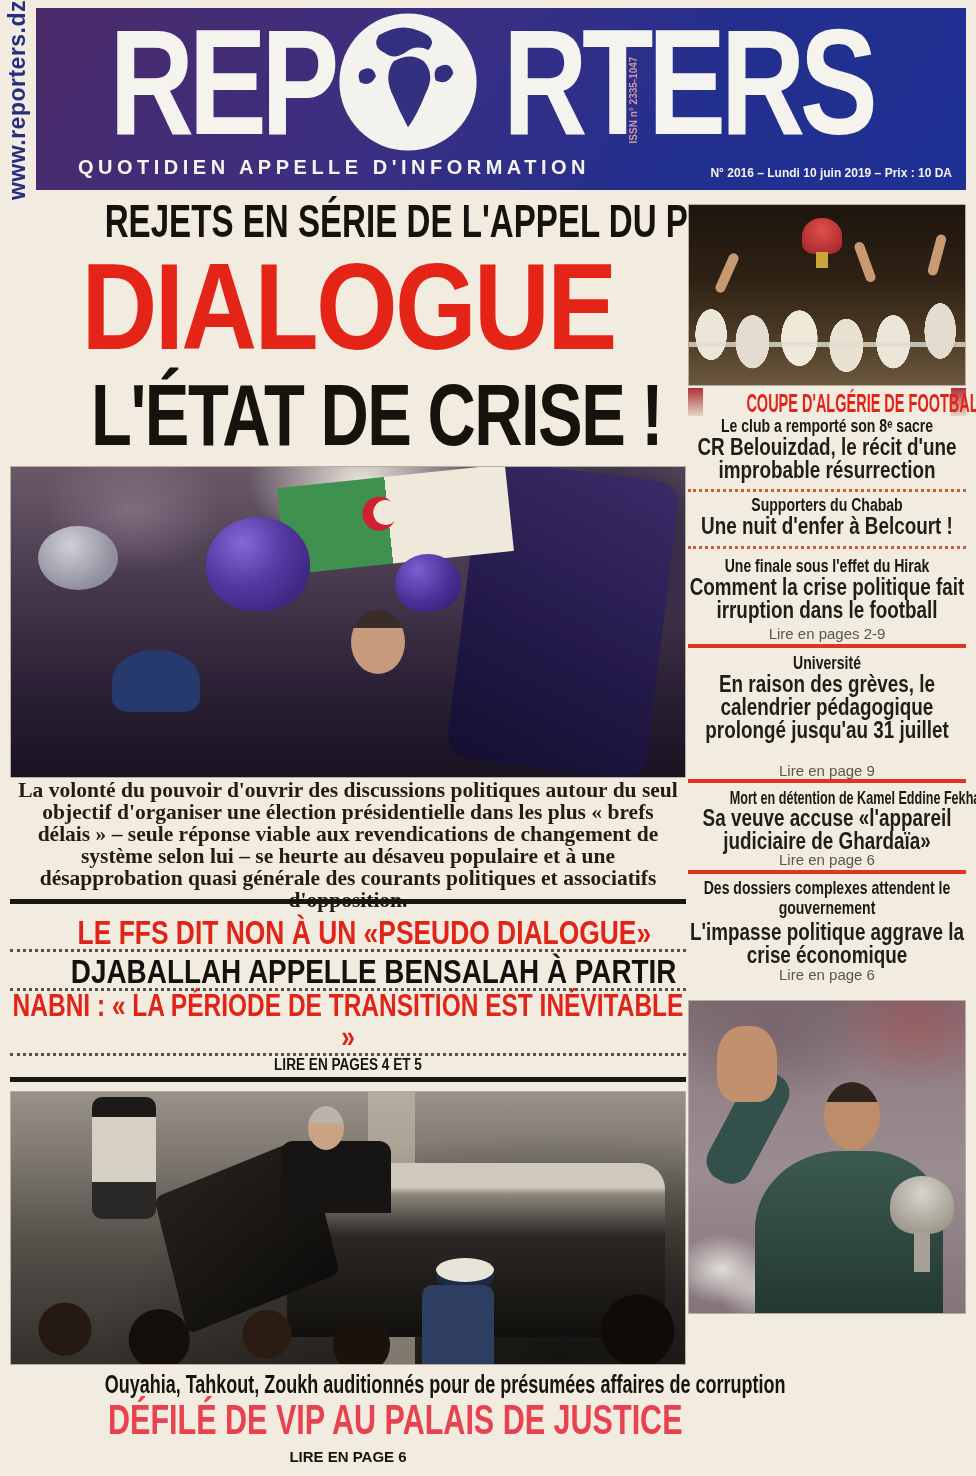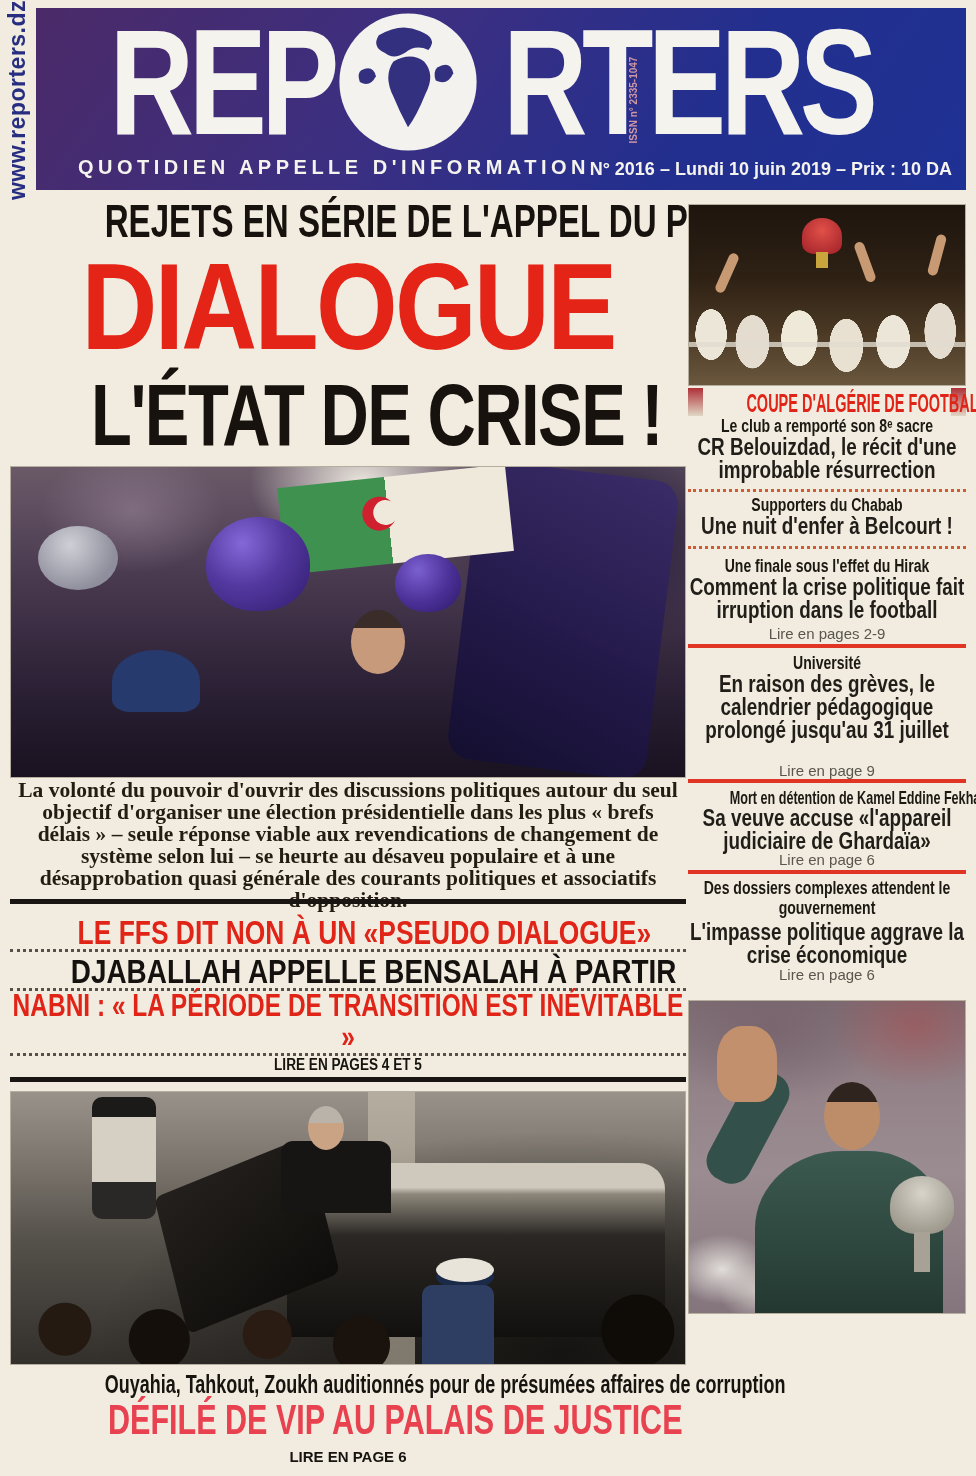--- a/index.html
+++ b/index.html
@@ -16,21 +16,21 @@
         background:linear-gradient(125deg,#4b2a68 0%,#3b2f82 40%,#232f8e 70%,#1e3194 100%);}
   #logo-row{position:absolute;left:0;right:0;top:-4px;height:156px;display:flex;
         align-items:center;justify-content:center;}
   .logo-txt{font-size:150px;line-height:1;font-weight:bold;color:#f5f3ee;
         letter-spacing:-7px;transform:scaleX(.78);transform-origin:center;margin:0 -26px;}
   #globe{width:146px;height:146px;margin:0 -4px;flex:0 0 auto;}
   #issn{left:633px;top:100px;transform:translate(-50%,-50%) rotate(-90deg);
         font-size:10px;font-weight:bold;color:#cf97a4;white-space:nowrap;z-index:4;}
   #tagline{left:42px;bottom:11px;position:absolute;color:#f5f3ee;font-weight:bold;
         font-size:20px;letter-spacing:4.5px;}
-  #issue-line{right:14px;bottom:10px;position:absolute;color:#f5f3ee;font-weight:bold;font-size:18px;}
+  #issue-line{right:14px;bottom:10px;position:absolute;color:#f5f3ee;font-weight:bold;font-size:12px;}
   
   #kicker{left:10px;top:198px;width:676px;font-size:46px;line-height:1;font-weight:bold;
         color:#17120e;transform:scaleX(.72);}
   #h-red{left:10px;top:246px;width:676px;font-size:122px;line-height:1;font-weight:bold;
         color:#e52418;letter-spacing:-3px;transform:scaleX(.86);}
   #h-black{left:10px;top:371px;width:676px;font-size:88px;line-height:1;font-weight:bold;
         color:#17120e;letter-spacing:-2px;transform:scaleX(.76);}
   .photo{border:1px solid #b5ae9e;box-sizing:border-box;overflow:hidden;}
   .photo *{position:absolute;}
   #photo1{left:10px;top:466px;width:676px;height:312px;

